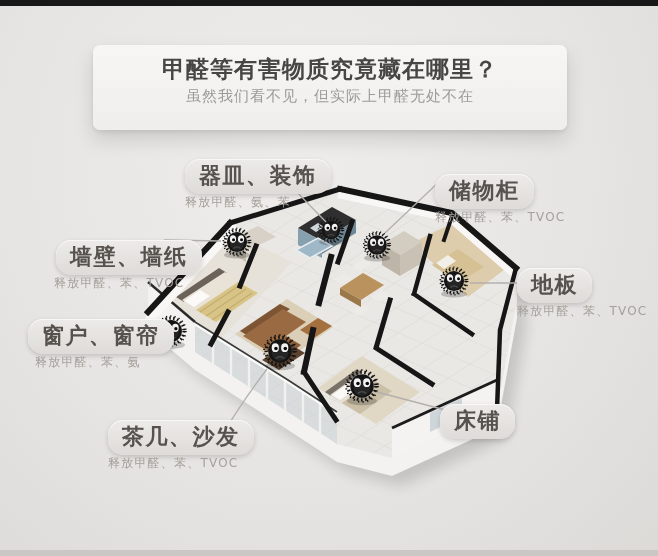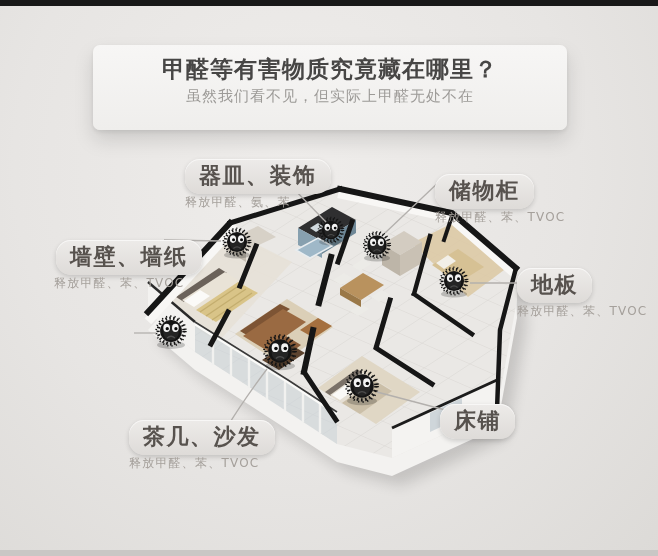--- a/index.html
+++ b/index.html
@@ -26,21 +26,21 @@
     background:linear-gradient(180deg,#edebe9 0%,#dedbd8 100%);
     box-shadow:0 2px 5px rgba(0,0,0,.16), inset 0 1px 0 #f8f7f6;
     font-size:22px;font-weight:bold;color:#57524e;letter-spacing:1.5px;
   }
   .sub{font-size:12px;color:#a5a09b;letter-spacing:1.2px;}
   .lab-vessels{left:185px;top:159px;}
   .lab-cabinet{left:435px;top:174px;}
   .lab-wall{left:56px;top:240px;}    .lab-wall .sub{margin-left:-2px;}
   .lab-floor{left:517px;top:268px;}
   .lab-window{left:28px;top:319px;}  .lab-window .sub{margin-left:7px;}
-  .lab-sofa{left:129px;top:420px;}
+  .lab-sofa{left:108px;top:420px;}
   .lab-bed{left:440px;top:404px;}    .lab-bed .sub{margin-left:10px;}
 </style>
 </head>
 <body>
 
 <div id="canvas">
   <div class="topbar"></div>
 
   <svg width="658" height="556" viewBox="0 0 658 556">
     <defs>
@@ -210,20 +210,24 @@
     <div class="sub">释放甲醛、苯、TVOC</div>
   </div>
   <div class="label lab-wall">
     <span class="pill">墙壁、墙纸</span>
     <div class="sub">释放甲醛、苯、TVOC</div>
   </div>
   <div class="label lab-floor">
     <span class="pill">地板</span>
     <div class="sub">释放甲醛、苯、TVOC</div>
   </div>
+  <div class="label lab-window">
+    <span class="pill">窗户、窗帘</span>
+    <div class="sub">释放甲醛、苯、氨</div>
+  </div>
   <div class="label lab-sofa">
     <span class="pill">茶几、沙发</span>
     <div class="sub">释放甲醛、苯、TVOC</div>
   </div>
   <div class="label lab-bed">
     <span class="pill">床铺</span>
   </div>
 
   <div class="bottomstrip"></div>
 </div>

